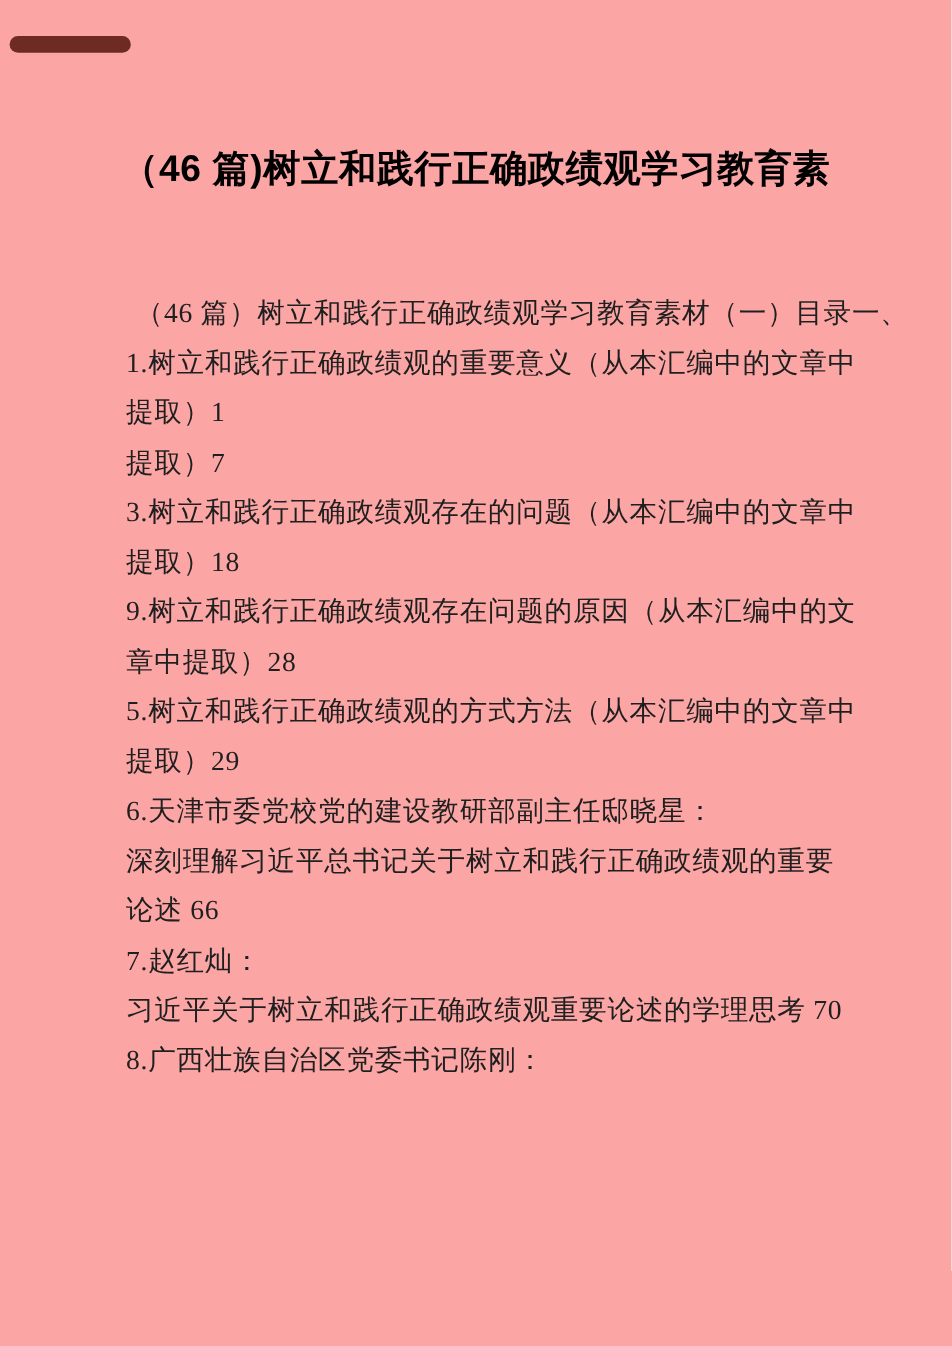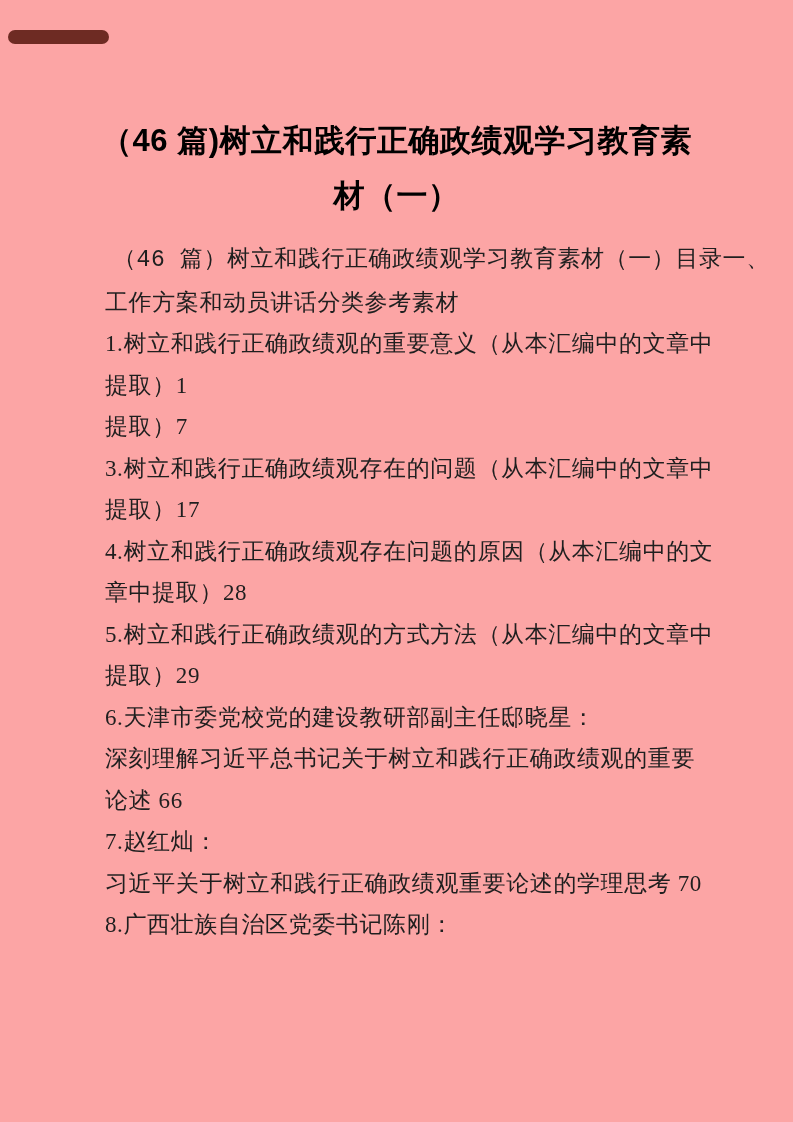--- a/index.html
+++ b/index.html
@@ -52,44 +52,41 @@
     line-height: 41.5px;
     letter-spacing: 0.6px;
     color: #1f1f1f;
     font-weight: 400;
   }
   .body-line {
     white-space: nowrap;
   }
   .body-line.first-par {
     padding-left: 8px;
-    font-family: Liberation Mono, monospace;
   }
 </style>
 </head>
 <body>
 
 <div class="page">
 
   <div class="top-bar"></div>
 
   <h1 class="doc-title">
     <span class="title-line">（46 篇)树立和践行正确政绩观学习教育素</span>
-    <span class="title-line">材（一）</span>
   </h1>
 
   <div class="doc-body">
     <div class="body-line first-par">（46 篇）树立和践行正确政绩观学习教育素材（一）目录一、</div>
-    <div class="body-line">工作方案和动员讲话分类参考素材</div>
     <div class="body-line">1.树立和践行正确政绩观的重要意义（从本汇编中的文章中</div>
     <div class="body-line">提取）1</div>
     <div class="body-line">提取）7</div>
     <div class="body-line">3.树立和践行正确政绩观存在的问题（从本汇编中的文章中</div>
-    <div class="body-line">提取）17</div>
-    <div class="body-line">4.树立和践行正确政绩观存在问题的原因（从本汇编中的文</div>
+    <div class="body-line">提取）18</div>
+    <div class="body-line">9.树立和践行正确政绩观存在问题的原因（从本汇编中的文</div>
     <div class="body-line">章中提取）28</div>
     <div class="body-line">5.树立和践行正确政绩观的方式方法（从本汇编中的文章中</div>
     <div class="body-line">提取）29</div>
     <div class="body-line">6.天津市委党校党的建设教研部副主任邸晓星：</div>
     <div class="body-line">深刻理解习近平总书记关于树立和践行正确政绩观的重要</div>
     <div class="body-line">论述 66</div>
     <div class="body-line">7.赵红灿：</div>
     <div class="body-line">习近平关于树立和践行正确政绩观重要论述的学理思考 70</div>
     <div class="body-line">8.广西壮族自治区党委书记陈刚：</div>
   </div>

